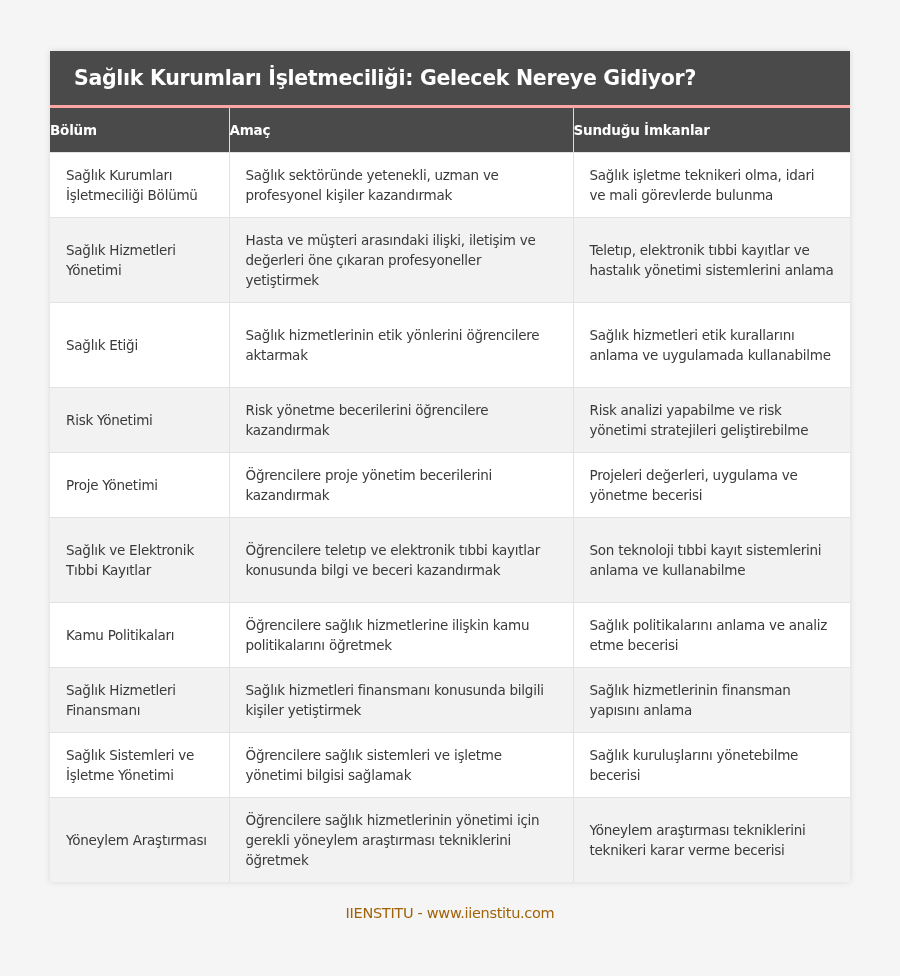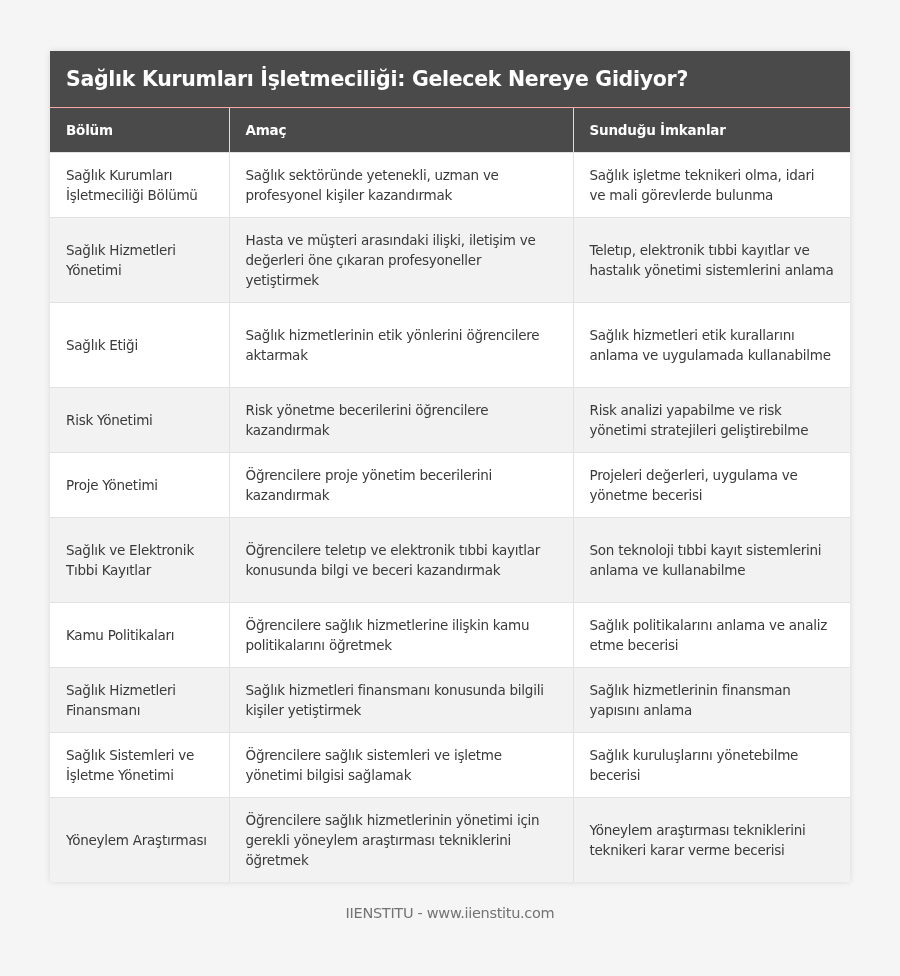--- a/index.html
+++ b/index.html
@@ -18,24 +18,24 @@
       position: absolute;
       left: 50px;
       top: 51px;
       width: 800px;
       background: #ffffff;
       box-shadow: 0 0 6px rgba(0,0,0,0.12);
     }
     .title-bar {
       background: #4a4a4a;
       height: 57px;
-      border-bottom: 1px solid #fca5a5;
+      border-bottom: 3px solid #fca5a5;
       display: flex;
       align-items: center;
-      padding-left: 16px;
+      padding-left: 24px;
       box-sizing: border-box;
     }
     .title-bar h1 {
       margin: 0;
       color: #ffffff;
       font-size: 20.5px;
       font-weight: bold;
       letter-spacing: -0.3px;
     }
     table {
@@ -46,21 +46,21 @@
     col.c1 { width: 179px; }
     col.c2 { width: 344px; }
     col.c3 { width: 277px; }
     thead th {
       background: #4a4a4a;
       color: #ffffff;
       font-size: 13.5px;
       font-weight: bold;
       text-align: left;
       height: 44px;
-      padding: 0 16px;
+      padding: 0 0;
       border-left: 1px solid #dcdcdc;
       letter-spacing: -0.2px;
     }
     thead th:first-child { border-left: none; }
     tbody td {
       font-size: 13.5px;
       line-height: 20px;
       padding: 0 16px;
       vertical-align: middle;
       border-left: 1px solid #e2e2e2;
@@ -73,21 +73,21 @@
     tbody tr:nth-child(odd) td { background: #ffffff; }
     tr.h2 td { height: 64px; }
     tr.h3 td { height: 84px; }
     .footer {
       position: absolute;
       top: 905px;
       left: 0;
       width: 900px;
       text-align: center;
       font-size: 14.5px;
-      color: #737373;
+      color: #a16207;
       letter-spacing: -0.3px;
     }
   </style>
 </head>
 <body>
 
 <div class="card">
   <div class="title-bar">
     <h1>Sağlık Kurumları İşletmeciliği: Gelecek Nereye Gidiyor?</h1>
   </div>

